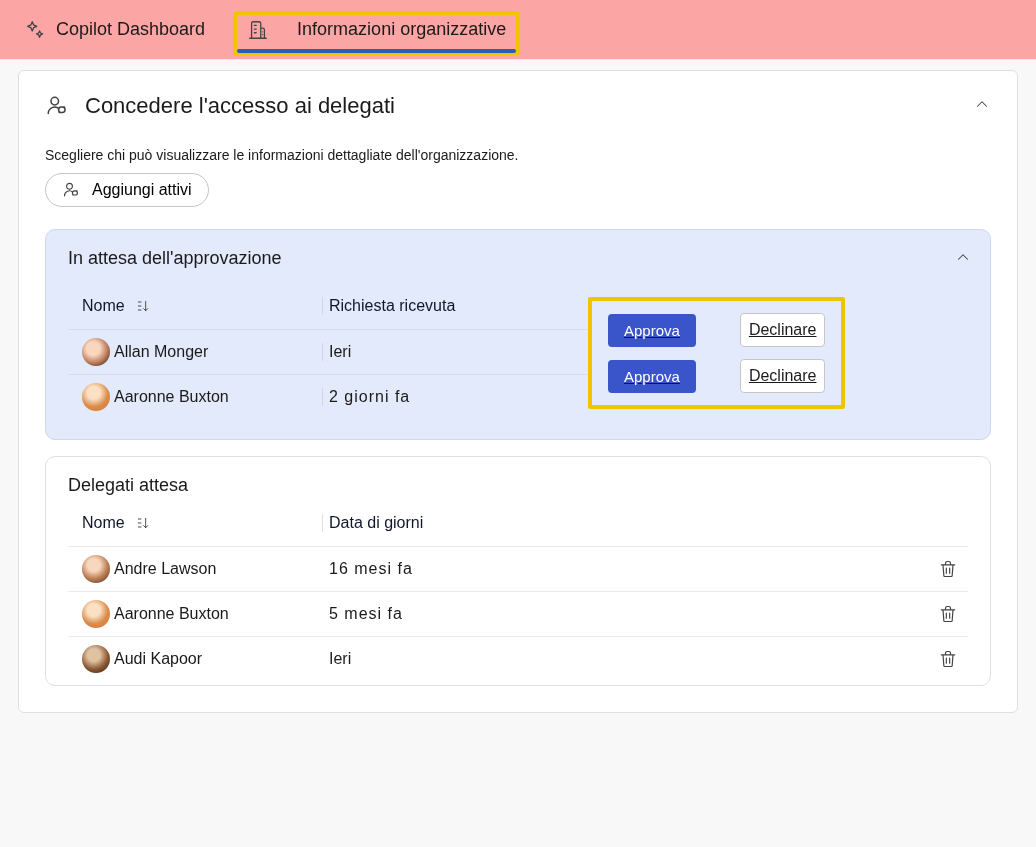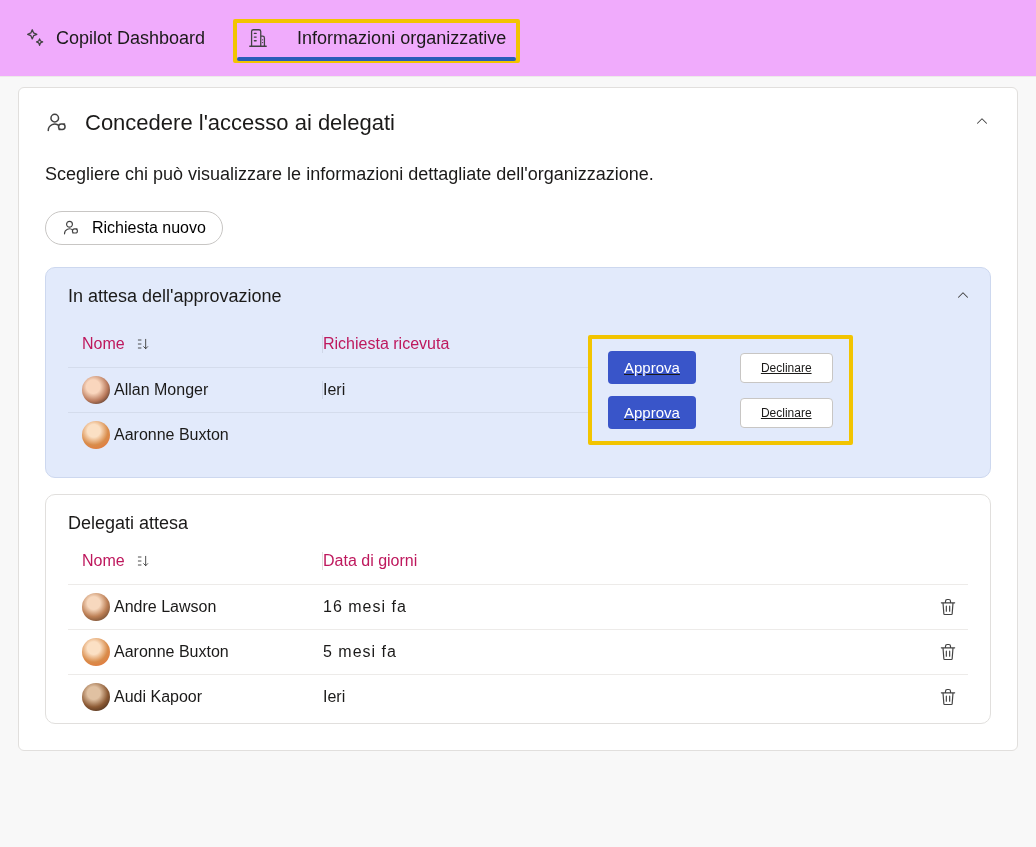--- a/index.html
+++ b/index.html
@@ -8,23 +8,23 @@
       background: #f8f8f8;
       color: #1b1a19;
       font-size: 14px;
       width: 1036px;
       height: 847px;
     }
     .tabs {
       display: flex;
       align-items: center;
       padding: 0 20px;
-      background: #f0abfc;
+      background: #fca5a5;
       border-bottom: 1px solid #edebe9;
-      height: 77px;
+      height: 60px;
       gap: 24px;
     }
     .tab {
       display: flex;
       align-items: center;
       gap: 10px;
       padding: 8px 4px;
       cursor: pointer;
       position: relative;
       font-size: 18px;
@@ -61,22 +61,22 @@
     .section-header .chev {
       position: absolute;
       right: 0;
       top: 2px;
     }
     .section-header h2 {
       font-size: 22px;
       font-weight: 400;
     }
     .desc {
-      margin: 28px 0 26px;
-      font-size: 18px;
+      margin: 28px 0 10px;
+      font-size: 14px;
     }
     .add-btn {
       display: inline-flex;
       align-items: center;
       gap: 10px;
       border: 1px solid #c8c6c4;
       border-radius: 20px;
       background: #fff;
       padding: 6px 16px;
       font-size: 16px;
@@ -95,25 +95,25 @@
       position: absolute; right: 18px; top: 18px;
     }
     .pending-title {
       font-size: 18px;
       margin-bottom: 28px;
     }
     .thead {
       display: flex;
       align-items: center;
       font-size: 16px;
-      color: #be185d;
+      color: #0f172a;
       padding: 0 0 14px 14px;
     }
     .col-name { flex: 0 0 240px; display: flex; align-items: center; gap: 10px; }
-    .col-date { flex: 0 0 240px; border-left: 1px solid rgba(0,0,0,0); padding-left: 0; }
+    .col-date { flex: 0 0 240px; border-left: 1px solid rgba(0,0,0,0); padding-left: 6px; }
     .pending-card .col-date { border-left-color: rgba(0,0,0,0.08); }
     .row {
       display: flex;
       align-items: center;
       padding: 8px 0 8px 14px;
       border-top: 1px solid rgba(0,0,0,0.06);
       font-size: 16px;
     }
     .row .col-name { gap: 4px; }
     .avatar {
@@ -133,22 +133,22 @@
       padding: 8px 16px;
       font-size: 15px;
       cursor: pointer;
       font-family: inherit;
     }
     .decline-btn {
       background: #fff;
       color: #1b1a19;
       border: 1px solid #c8c6c4;
       border-radius: 4px;
-      padding: 7px 20px;
-      font-size: 12px;
+      padding: 7px 8px;
+      font-size: 16px;
       cursor: pointer;
       font-family: inherit;
     }
     .actions-highlight {
       border: 4px solid #f2c400;
       border-radius: 2px;
       padding: 6px 10px;
       display: flex;
       flex-direction: column;
     }
@@ -209,21 +209,21 @@
   </div>
 
   <p class="desc">Scegliere chi può visualizzare le informazioni dettagliate dell'organizzazione.</p>
 
   <button class="add-btn">
     <span class="icon">
       <svg width="20" height="20" viewBox="0 0 24 24">
           <path class="stroke" d="M9 4a3.5 3.5 0 110 7 3.5 3.5 0 010-7zM3 19a6 6 0 0110-4.5M13 18h3a2.5 2.5 0 000-5h-1M18 13h-3a2.5 2.5 0 000 5h1"></path>
         </svg>
     </span>
-    <span>Richiesta nuovo</span>
+    <span>Aggiungi attivi</span>
   </button>
 
   <div class="pending-card">
     <span class="chev">
       <svg width="18" height="18" viewBox="0 0 24 24">
           <path class="stroke" d="M6 15l6-6 6 6"></path>
         </svg>
     </span>
     <div class="pending-title">In attesa dell'approvazione</div>
 
@@ -247,20 +247,21 @@
             <span class="avatar av1"></span>
             <span>Allan Monger</span>
           </div>
           <div class="col-date">Ieri</div>
         </div>
         <div class="row">
           <div class="col-name">
             <span class="avatar av2"></span>
             <span>Aaronne  Buxton</span>
           </div>
+          <div class="col-date"><span class="num-spc">2 giorni fa</span></div>
         </div>
       </div>
 
       <div class="actions-highlight">
         <div class="actions-row">
           <button class="approve-btn">Approva</button>
           <button class="decline-btn">Declinare</button>
         </div>
         <div class="actions-row">
           <button class="approve-btn">Approva</button>

